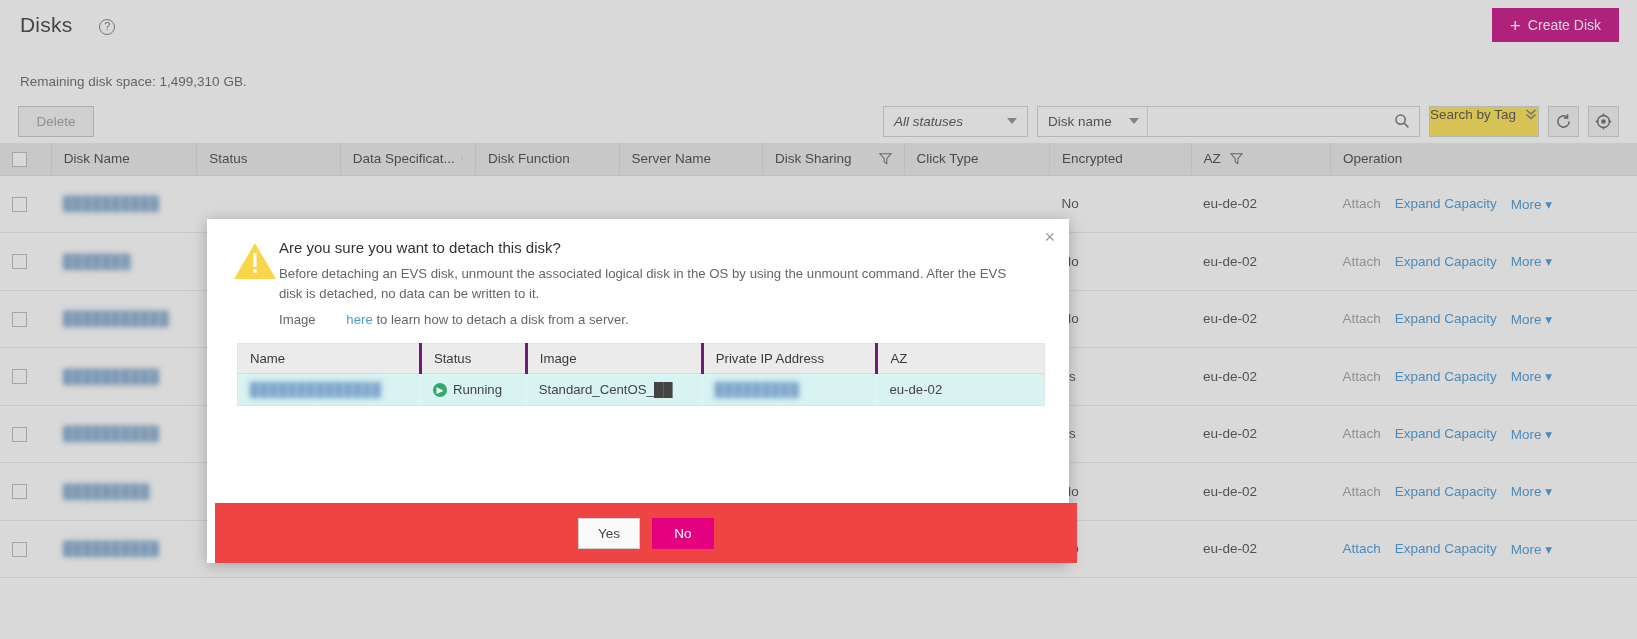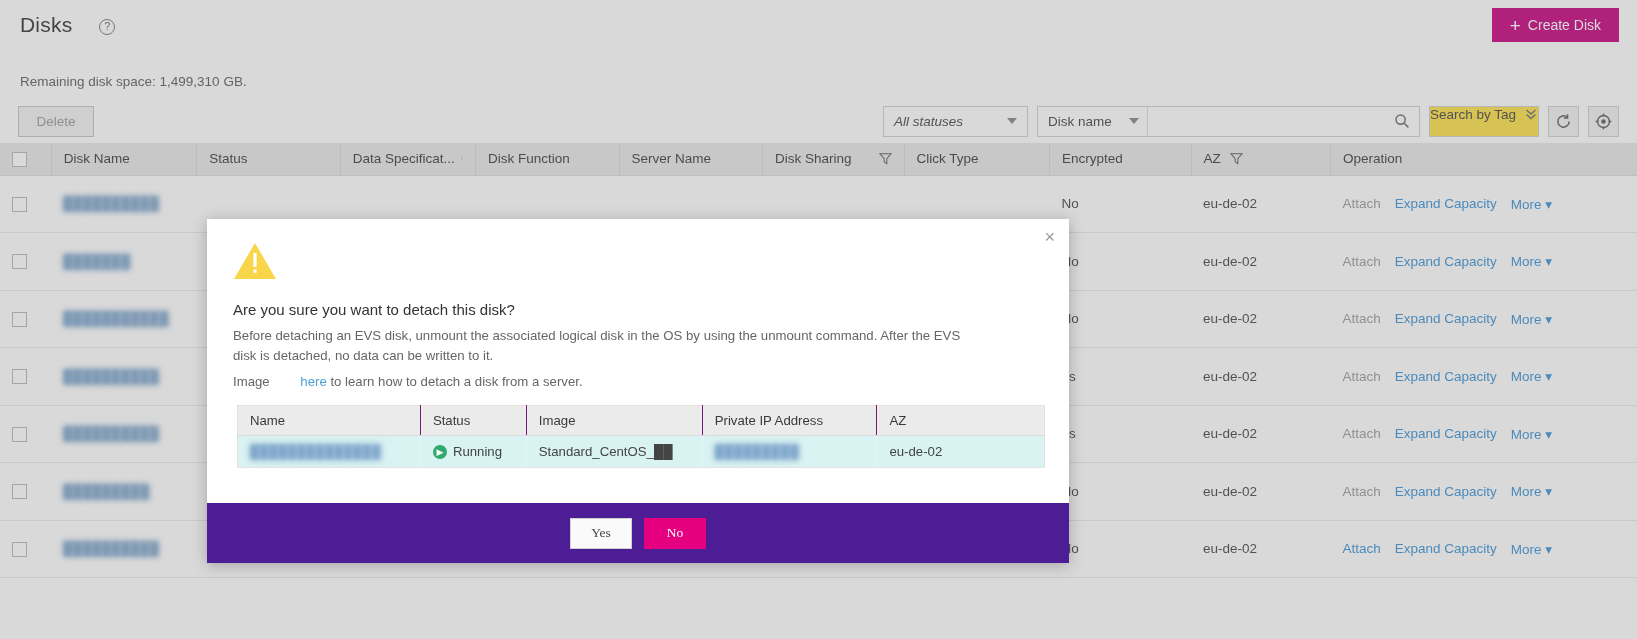--- a/index.html
+++ b/index.html
@@ -264,22 +264,21 @@
     flex: none;
     margin-left: -1px;
   }
   .modal-title {
     font-size: 19px;
     color: #333;
   }
   .modal-body {
     padding: 20px 26px 0 26px;
     display: flex;
-    gap: 16px;
-    flex-direction: column;
+    gap: 2px;
   }
   .warn-tri {
     flex: none;
     width: 44px; height: 44px;
     margin-top: 2px;
     position: relative;
   }
   .warn-tri svg { display:block; }
   .warn-heading {
     font-size: 15px;
@@ -302,50 +301,49 @@
     font-size: 13.2px;
     border: 1px solid #e3e3e3;
   }
   .inner-tbl th {
     background: #ebebeb;
     color: #3a3a3a;
     font-weight: normal;
     text-align: left;
     height: 30px;
     padding: 0 12px;
-    border-right: 1px solid #701a75;
+    border-right: 3px solid #701a75;
     border-bottom: 1px solid #dadada;
   }
   .inner-tbl th:last-child { border-right: none; }
   .inner-tbl td {
     background: #d9f2f2;
     height: 32px;
     padding: 0 12px;
     color: #444;
     border-right: 1px solid #e3f4f4;
   }
   .inner-tbl td:last-child { border-right: none; }
   .run-badge { display: flex; align-items: center; gap: 6px; }
   .run-dot {
     width: 14px; height: 14px; border-radius: 50%;
     background: #2faa6e; color: #fff;
     font-size: 9px; line-height: 14px; text-align: center;
   }
 
   .modal-footer {
     position: absolute;
-    left: 0; bottom: 0;
+    left: 8px; bottom: 0;
     width: 100%;
     height: 60px;
-    background: #4c1d95;
+    background: #ef4444;
     display: flex;
     align-items: center;
     justify-content: center;
     gap: 12px;
-    font-family: Liberation Serif, serif;
   }
   .btn-yes {
     width: 62px; height: 31px;
     background: #fafafa;
     border: 1px solid #cfcfcf;
     color: #444;
     font-size: 13.5px;
     font-family: inherit;
     cursor: pointer;
   }

